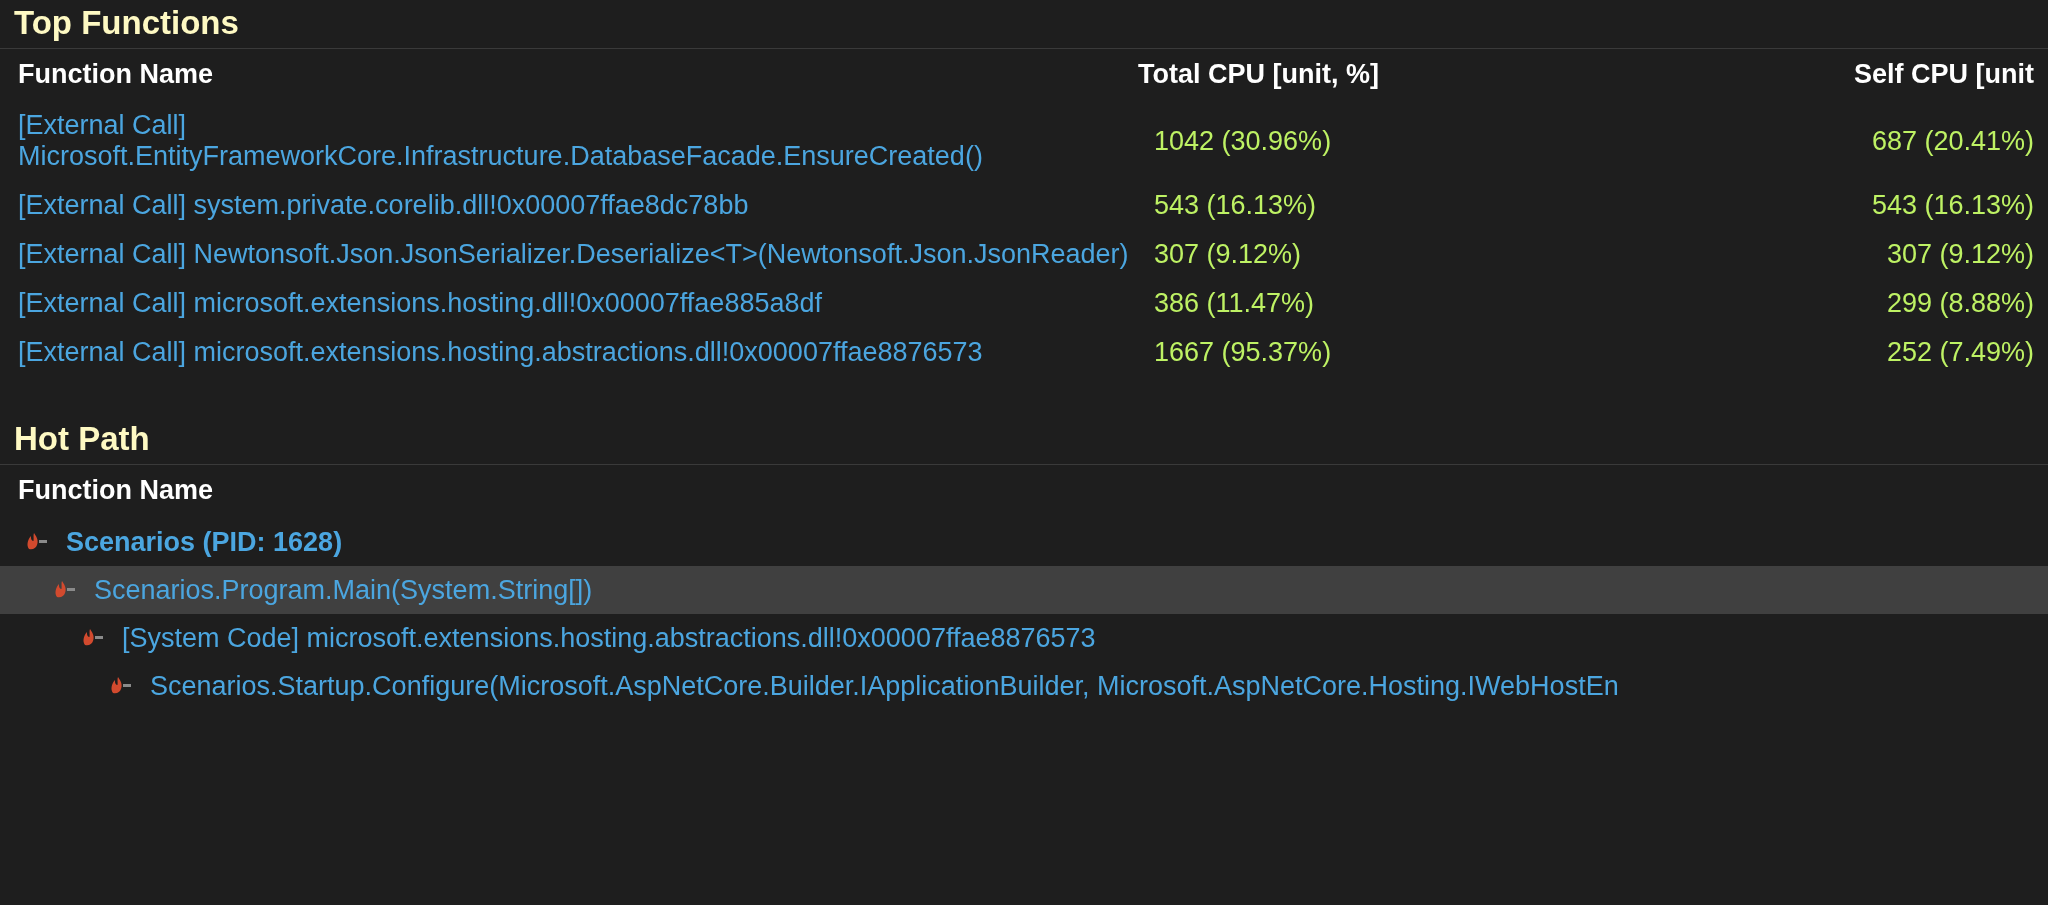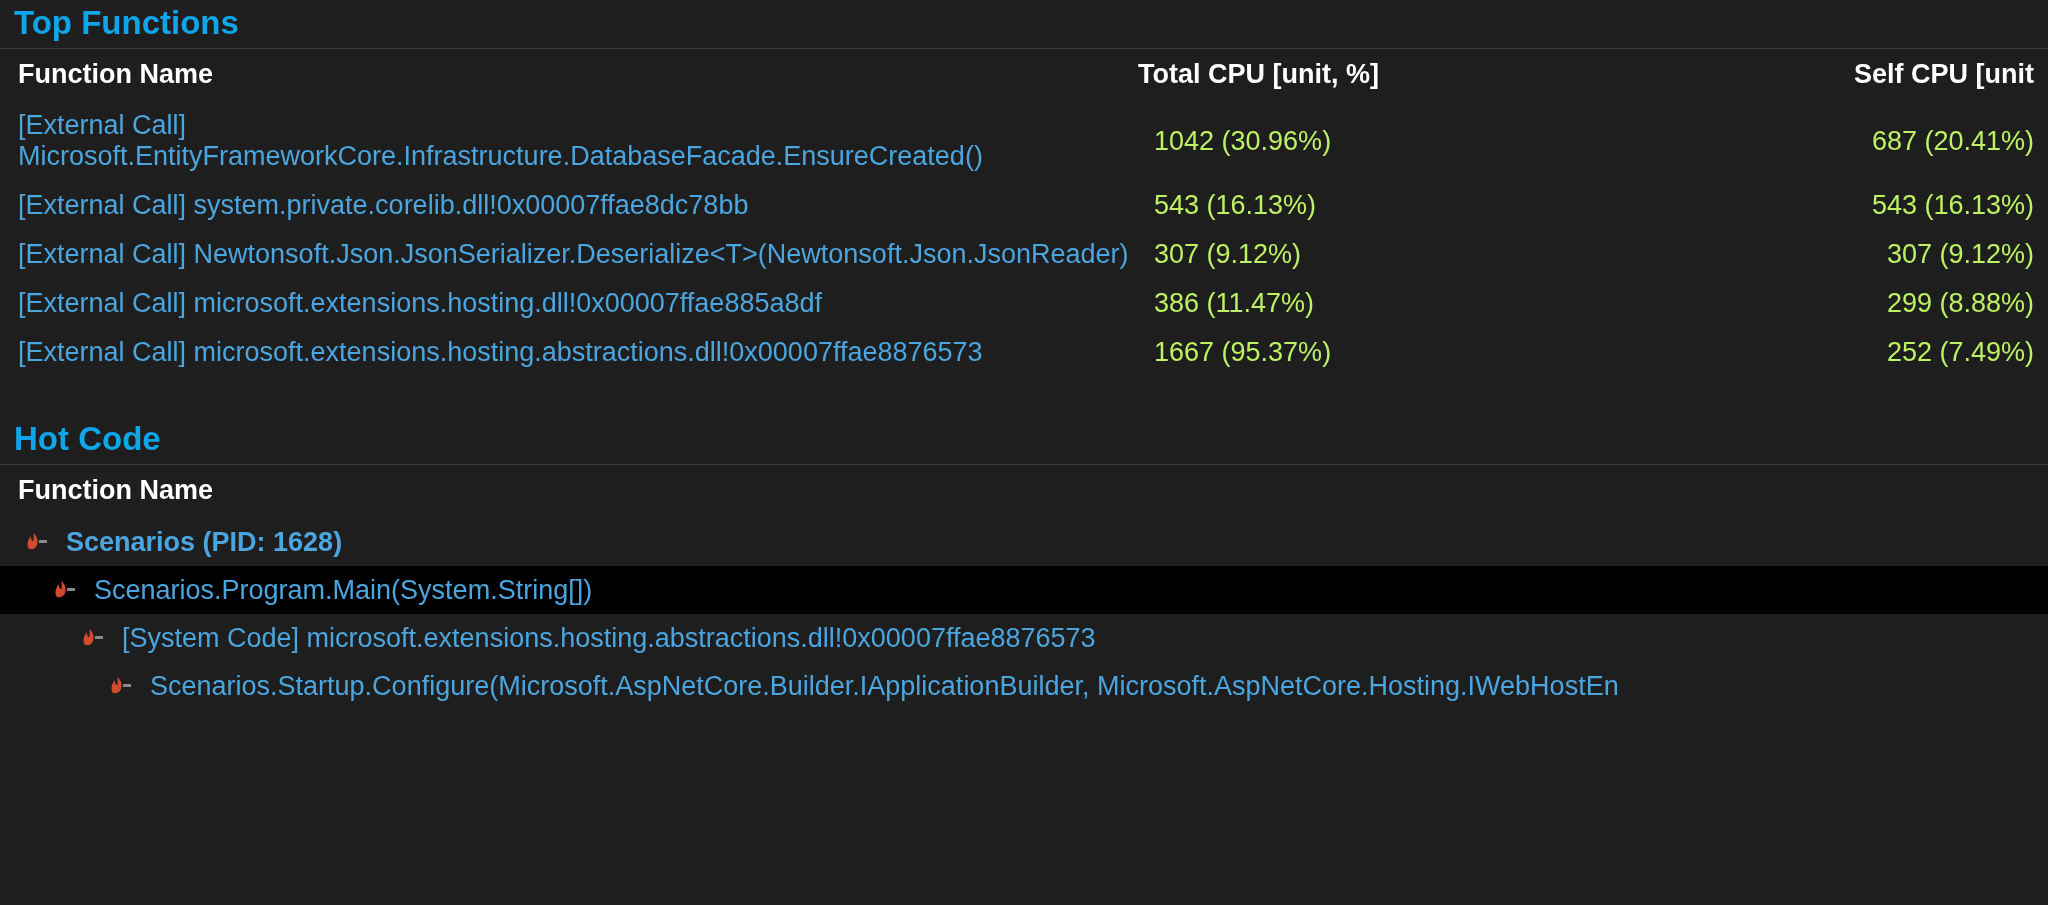--- a/index.html
+++ b/index.html
@@ -11,21 +11,21 @@
     font-size: 25px;
     width: 2048px;
     overflow: hidden;
   }
   .panel {
     width: 100%;
   }
   .section-title {
     font-size: 33px;
     font-weight: 600;
-    color: #0ea5e9;
+    color: #fef9c3;
     padding: 4px 14px 6px 14px;
   }
   .divider {
     border-top: 1px solid #3a3a3a;
   }
   .table-head {
     display: flex;
     align-items: center;
     padding: 10px 14px 12px 18px;
     font-size: 27px;
@@ -64,21 +64,21 @@
   .tree-row {
     display: flex;
     align-items: center;
     height: 48px;
     padding-left: 24px;
     font-size: 27px;
     white-space: nowrap;
     overflow: hidden;
   }
   .tree-row.selected {
-    background: #000000;
+    background: #404040;
   }
   .tree-row a {
     color: #4ba6e0;
     text-decoration: none;
     cursor: pointer;
   }
   .indent-0 { padding-left: 24px; font-weight: bold; }
   .indent-1 { padding-left: 52px; }
   .indent-2 { padding-left: 80px; }
   .indent-3 { padding-left: 108px; }
@@ -132,21 +132,21 @@
       </div>
       <div class="row">
         <div class="col-name"><a>[External Call] microsoft.extensions.hosting.abstractions.dll!0x00007ffae8876573</a></div>
         <div class="col-total">1667 (95.37%)</div>
         <div class="col-self">252 (7.49%)</div>
       </div>
     </div>
 
   <div class="spacer-section"></div>
 
-  <div class="section-title">Hot Code</div>
+  <div class="section-title">Hot Path</div>
   <div class="divider"></div>
 
   <div class="hot-head">Function Name</div>
 
   <div id="hot-tree" class="tree">
       <div class="tree-row indent-0">
         <span class="flame-icon">
           <svg width="24" height="18" viewBox="0 0 24 18">
             <path d="M5 16 C2 12 4 6 7 3 C6.5 6 8 8 9.5 8 C10 5 9 2 10 0 C12 3 15 7 13 12 C12 15 9 17 5 16 Z" fill="#d24a2e"></path>
             <rect x="15" y="7" width="8" height="3" fill="#8a8a8a"></rect>

